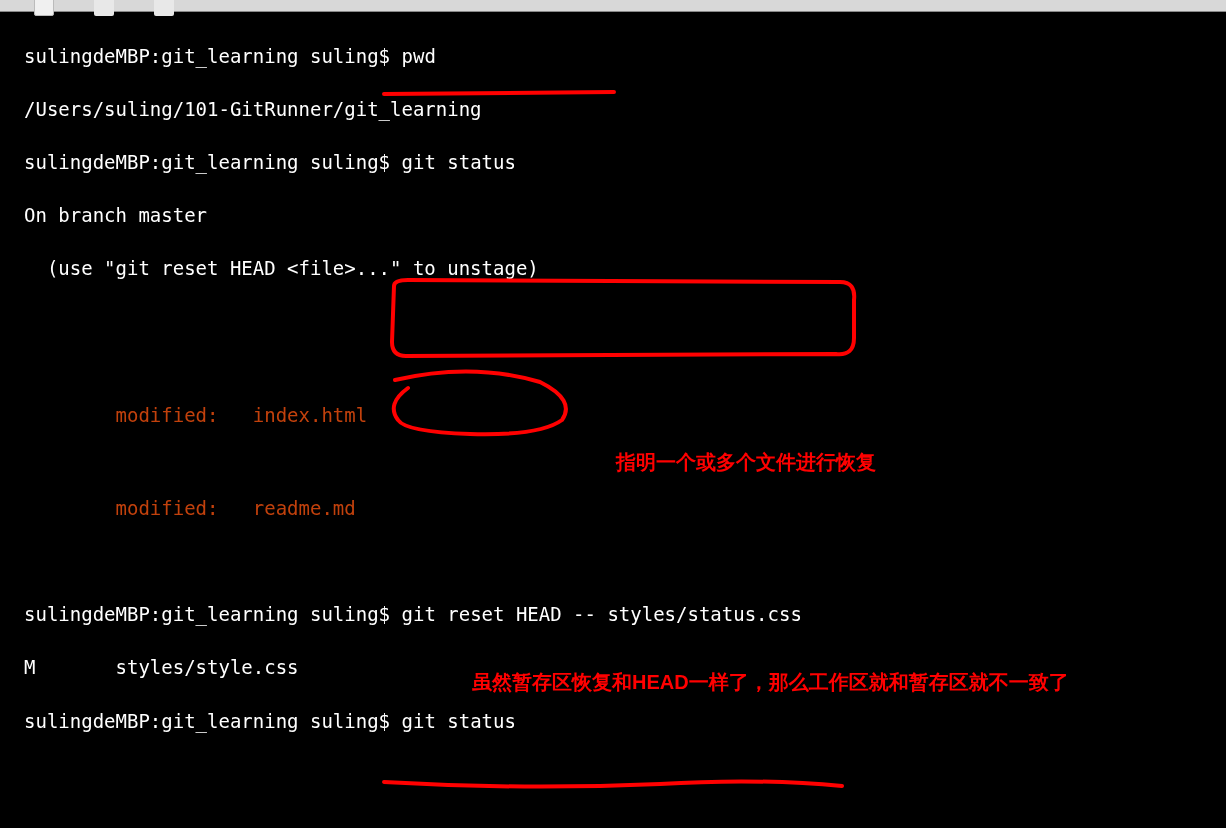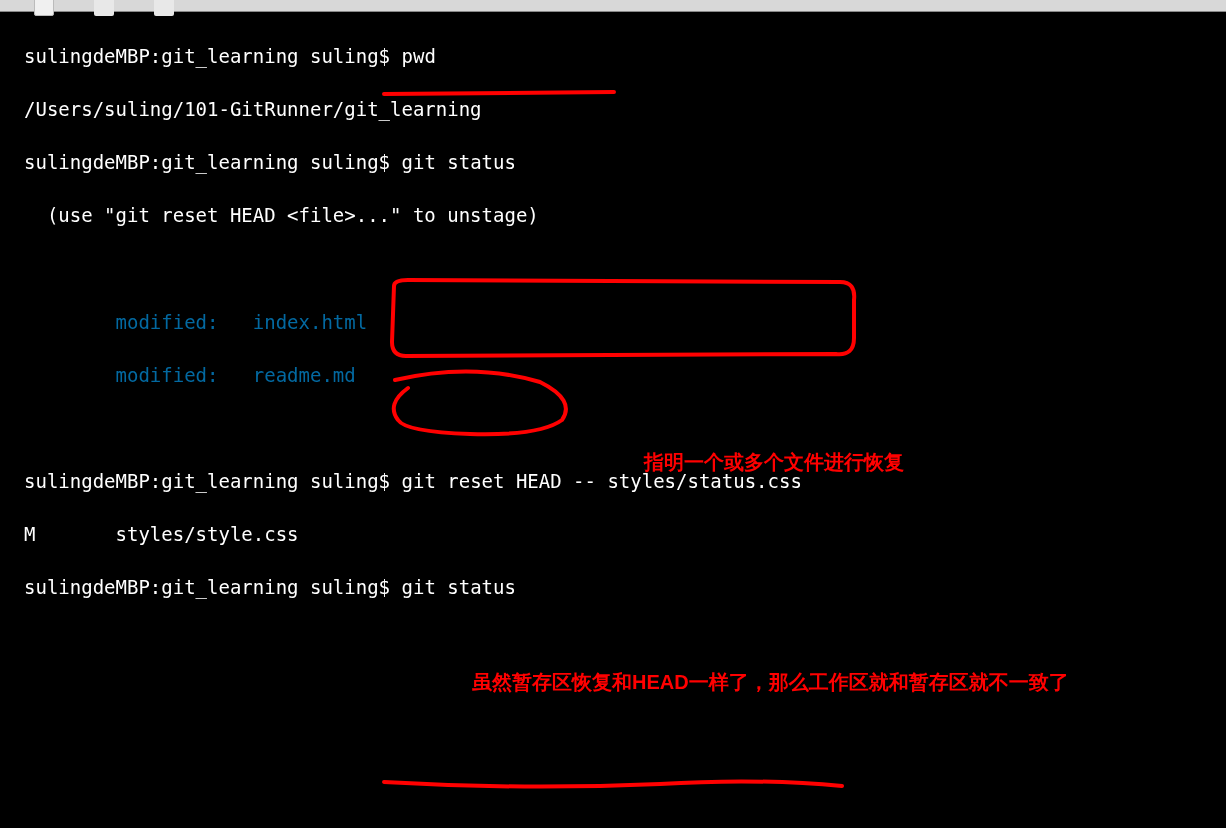--- a/index.html
+++ b/index.html
@@ -31,21 +31,21 @@
       border-radius: 2px;
       border: 1px solid #bbb;
       box-shadow: 60px 0 0 #e8e8e8, 120px 0 0 #e8e8e8;
     }
     .terminal {
       padding: 4px 24px 12px 24px;
       white-space: pre;
       color: #ffffff;
     }
     .line { display: block; }
-    .green { color: #0369a1; }
+    .green { color: #c2410c; margin-top: 40px; }
     .annot {
       position: absolute;
       color: #ff0000;
       font-family: "Microsoft YaHei", "PingFang SC", sans-serif;
       font-weight: bold;
       font-size: 20px;
     }
     svg.annotation {
       position: absolute;
       top: 0;
@@ -57,20 +57,21 @@
   </style>
 </head>
 <body>
 
 <div class="topbar"></div>
 
 <div class="terminal">
 <span class="line"><span>sulingdeMBP:git_learning suling$ </span><span>pwd</span></span>
 <span class="line">/Users/suling/101-GitRunner/git_learning</span>
 <span class="line"><span>sulingdeMBP:git_learning suling$ </span><span>git status</span></span>
+<span class="line">On branch master</span>
 <span class="line">  (use "git reset HEAD &lt;file&gt;..." to unstage)</span>
 <span class="line"> </span>
 <span class="line green">        modified:   index.html</span>
 <span class="line green">        modified:   readme.md</span>
 <span class="line"> </span>
 <span class="line"><span>sulingdeMBP:git_learning suling$ </span><span>git reset HEAD -- styles/status.css</span></span>
 <span class="line">M       styles/style.css</span>
 <span class="line"><span>sulingdeMBP:git_learning suling$ </span><span>git status</span></span>
 
 
@@ -92,14 +93,14 @@
 
   <path d="M 384 94 L 614 92" stroke="#ff0000" stroke-width="4" fill="none" stroke-linecap="round"></path>
 
   <path d="M 394 286 Q 394 280 408 280 L 840 282 Q 856 282 854 300 L 854 338 Q 854 356 836 354 L 406 356 Q 392 356 392 342 Z" stroke="#ff0000" stroke-width="4" fill="none" stroke-linecap="round" stroke-linejoin="round"></path>
 
   <path d="M 395 380 Q 472 362 540 382 Q 576 400 562 420 Q 540 436 470 434 Q 406 432 398 420 Q 386 404 408 388" stroke="#ff0000" stroke-width="4" fill="none" stroke-linecap="round"></path>
 
   <path d="M 384 782 Q 520 790 660 784 Q 758 778 842 786" stroke="#ff0000" stroke-width="4" fill="none" stroke-linecap="round"></path>
 </svg>
 
-<div class="annot" style="left:644px; top:448px;">指明一个或多个文件进行恢复</div>
+<div class="annot" style="left:616px; top:448px;">指明一个或多个文件进行恢复</div>
 <div class="annot" style="left:472px; top:668px;">虽然暂存区恢复和HEAD一样了，那么工作区就和暂存区就不一致了</div>
 
 </body></html>

